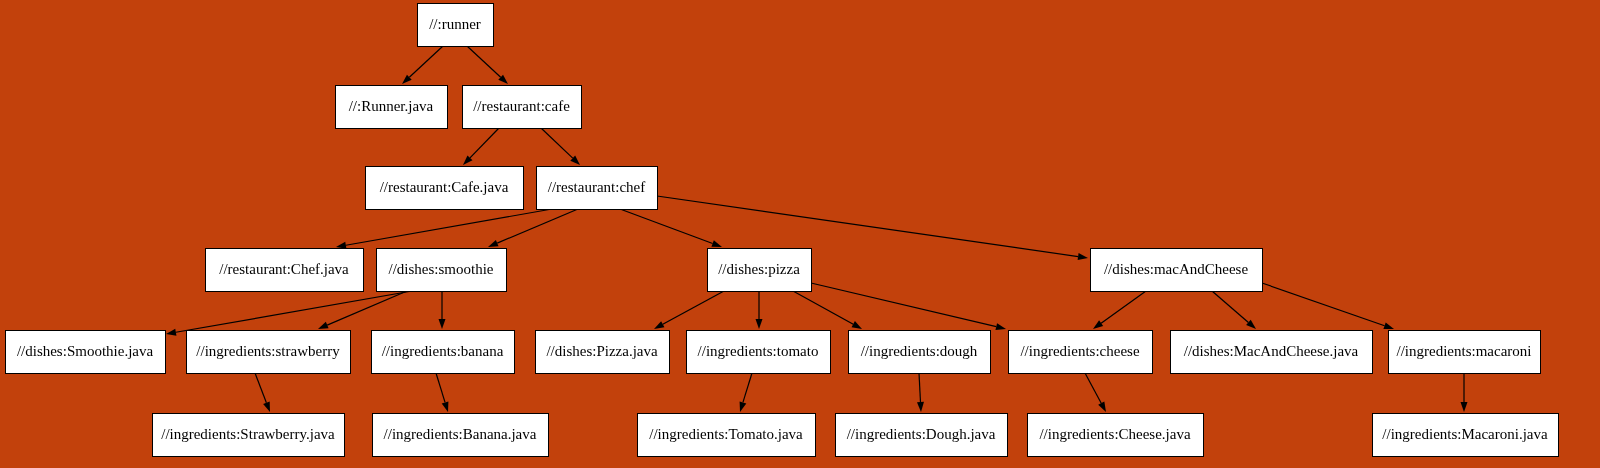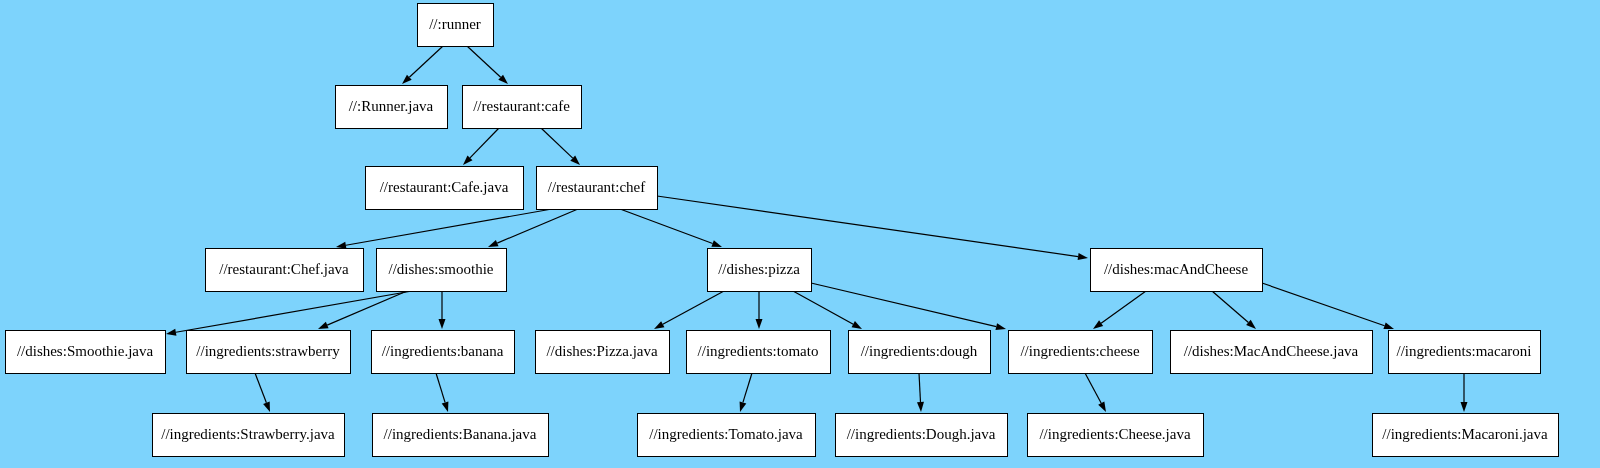--- a/index.html
+++ b/index.html
@@ -4,21 +4,21 @@
 <style>
   html, body {
     margin: 0;
     padding: 0;
     background: #ffffff;
   }
   #graph-root {
     position: relative;
     width: 1600px;
     height: 468px;
-    background: #7dd3fc;
+    background: #c2410c;
     font-family: "Liberation Serif", "DejaVu Serif", serif;
     overflow: hidden;
   }
   svg#graph-canvas {
     display: block;
     width: 1600px;
     height: 468px;
   }
   .node-box {
     fill: #ffffff;

